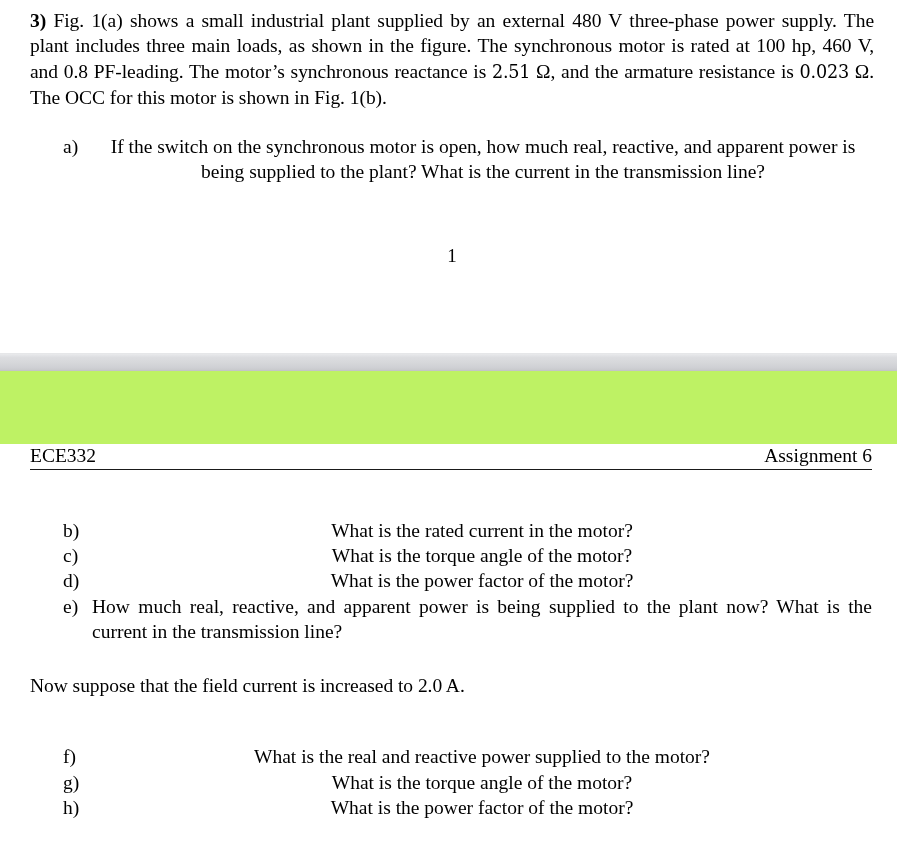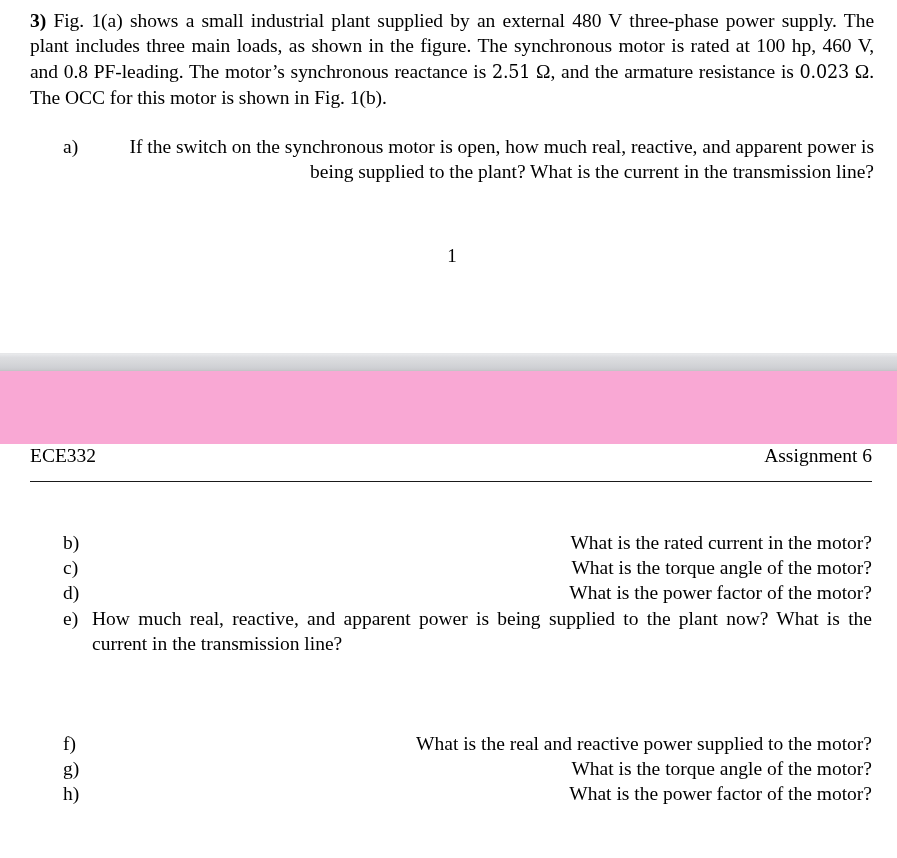--- a/index.html
+++ b/index.html
@@ -13,21 +13,21 @@
     overflow: hidden;
     font-family: "Liberation Serif", "DejaVu Serif", serif;
     color: #000000;
     -webkit-font-smoothing: antialiased;
   }
 
   .viewer {
     width: 897px;
     height: 858px;
     position: relative;
-    background: #f9a8d4;
+    background: #bef264;
   }
 
   
   .page {
     background: #ffffff;
     position: relative;
     box-sizing: border-box;
   }
   .page-one {
     padding: 8px 23px 0 30px;
@@ -86,21 +86,21 @@
     align-items: flex-start;
   }
   .qmark {
     flex: 0 0 auto;
     width: 29px;
     margin-left: 33px;
     text-align: left;
   }
   .qtext {
     flex: 1 1 auto;
-    text-align: right;
+    text-align: center;
   }
   .qtext.justify {
     text-align: justify;
   }
 
   
   .page-number {
     text-align: center;
     font-size: 19px;
     line-height: 22px;
@@ -108,21 +108,21 @@
   }
 
   
   .doc-header {
     display: flex;
     justify-content: space-between;
     align-items: baseline;
     font-size: 19.5px;
     line-height: 24px;
     border-bottom: 1.4px solid #1a1a1a;
-    padding-bottom: 13px;
+    padding-bottom: 1px;
     margin-top: 73px;
     margin-right: 0px;
   }
 
   .spacer-23 { height: 23px; }
   .spacer-30 { height: 30px; }
   .spacer-18 { height: 18px; }
   .spacer-29 { height: 29px; }
   .spacer-46 { height: 46px; }
 </style>
@@ -175,20 +175,21 @@
         <span class="qtext">What is the power factor of the motor?</span>
       </li>
       <li class="qitem">
         <span class="qmark">e)</span>
         <span class="qtext justify">How much real, reactive, and apparent power is being supplied to the plant now? What is the current in the transmission line?</span>
       </li>
     </ul>
 
     <div class="spacer-29"></div>
 
+    <p class="para para-left">Now suppose that the field current is increased to 2.0 A.</p>
 
     <div class="spacer-46"></div>
 
     <ul class="qlist">
       <li class="qitem">
         <span class="qmark">f)</span>
         <span class="qtext">What is the real and reactive power supplied to the motor?</span>
       </li>
       <li class="qitem">
         <span class="qmark">g)</span>

